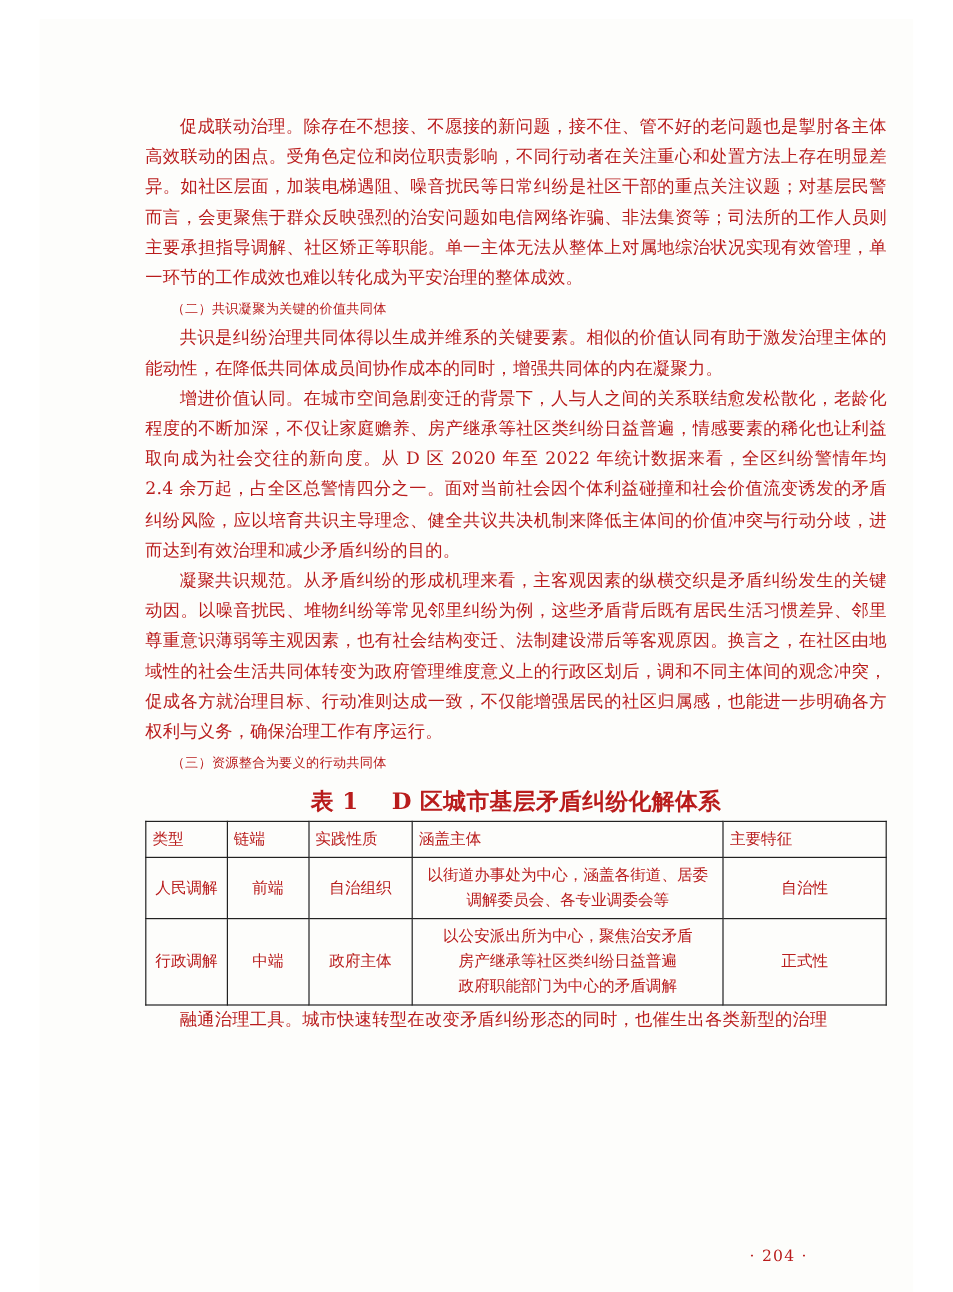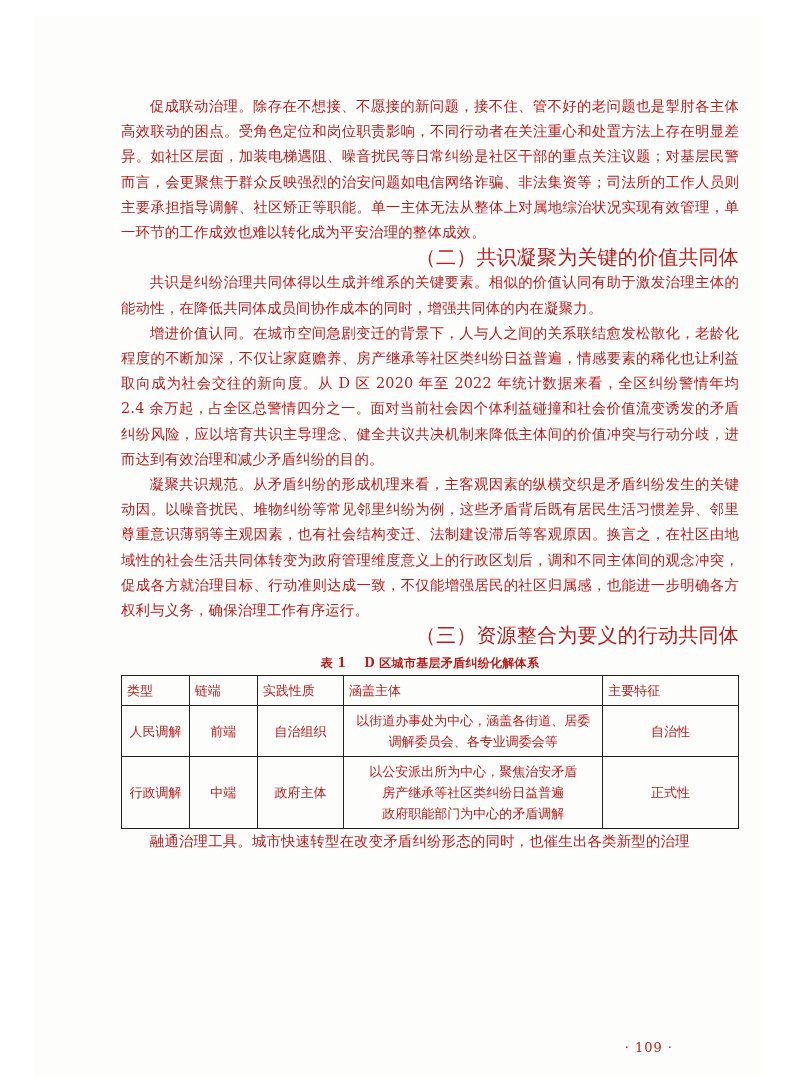--- a/index.html
+++ b/index.html
@@ -29,28 +29,28 @@
     text-indent: 2em;
     font-size: 14.4px;
     line-height: 25.2px;
     text-align: justify;
     text-justify: inter-ideograph;
     letter-spacing: 0.2px;
   }
   p.heading-par {
     margin: 0;
     text-indent: 2em;
-    font-size: 20px;
+    font-size: 11px;
     line-height: 25.2px;
-    text-align: right;
+    text-align: left;
     letter-spacing: 0.2px;
   }
   .table-caption {
     text-align: center;
-    font-size: 12px;
+    font-size: 19px;
     font-weight: bold;
     margin: 7px 0 3px 0;
     letter-spacing: 0.3px;
   }
   .table-caption .tnum {
     font-weight: bold;
   }
   table.matrix {
     border-collapse: collapse;
     width: 100%;
@@ -151,14 +151,14 @@
             <div>政府职能部门为中心的矛盾调解</div>
           </td>
           <td class="c-feature">正式性</td>
         </tr>
       </tbody>
     </table>
 
     <p class="body-par after-table">融通治理工具。城市快速转型在改变矛盾纠纷形态的同时，也催生出各类新型的治理</p>
   </div>
 
-  <div class="footer">· 109 ·</div>
+  <div class="footer">· 204 ·</div>
 </div>
 
 </body></html>

